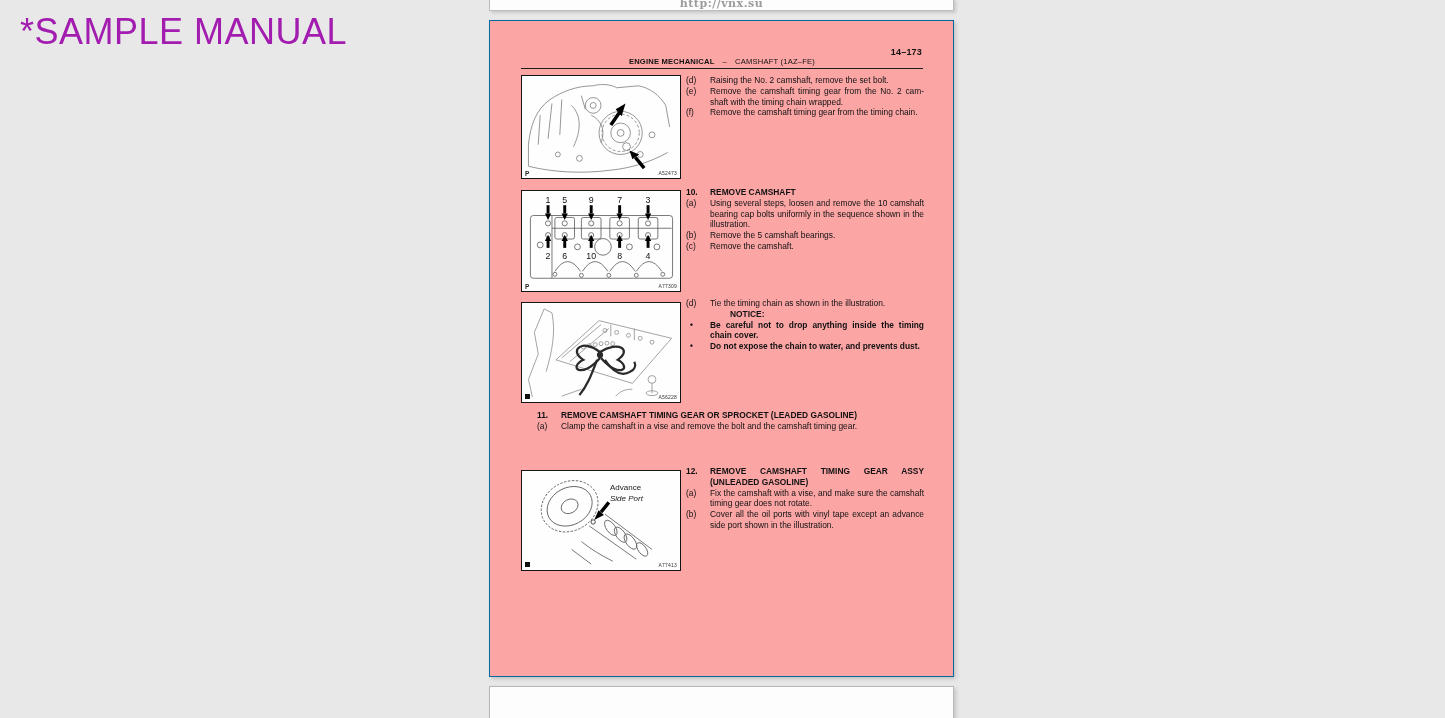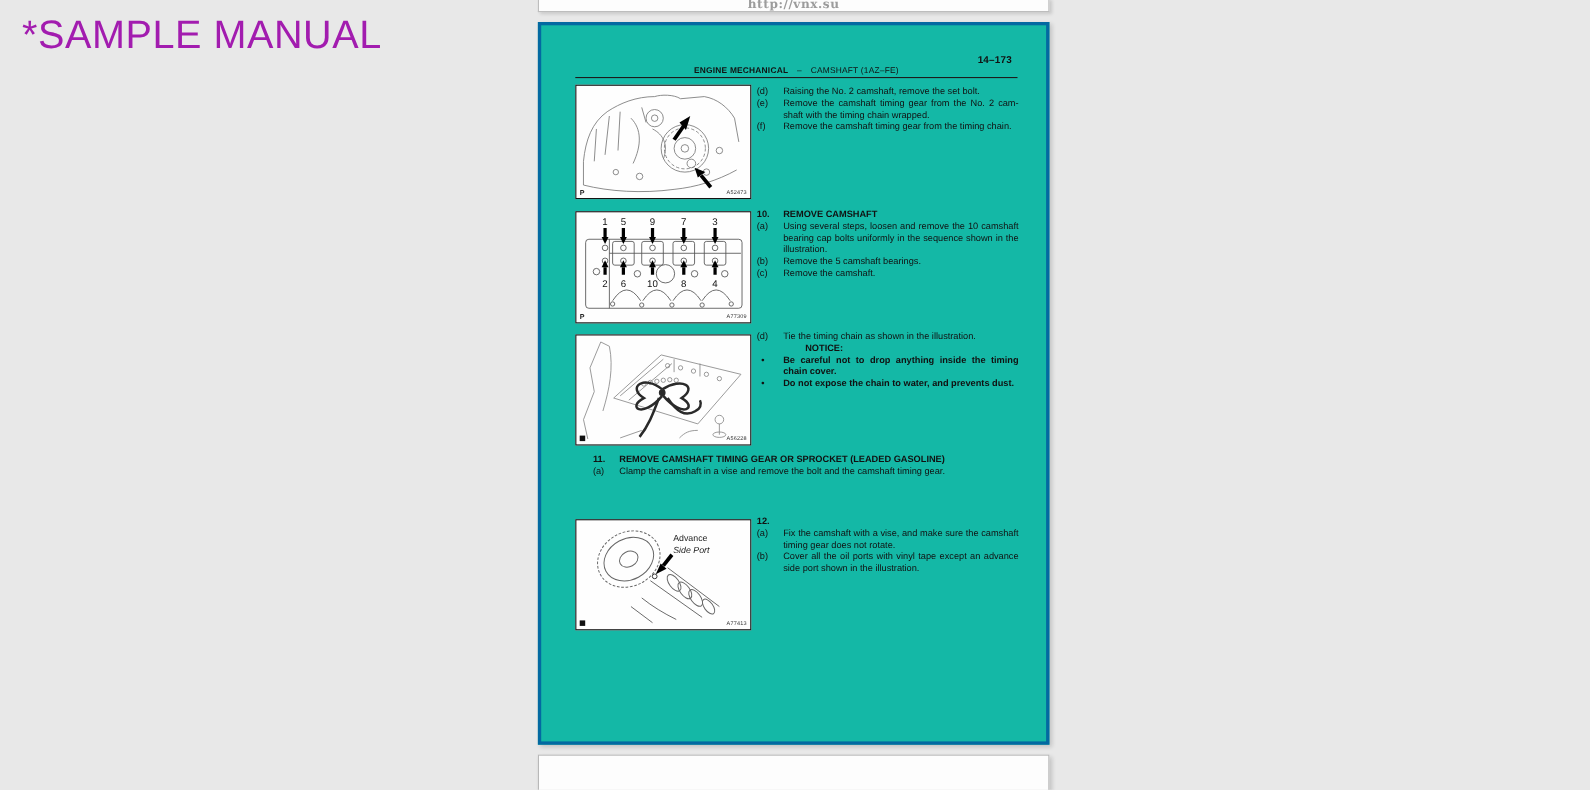--- a/index.html
+++ b/index.html
@@ -24,21 +24,21 @@
     box-shadow:2px 2px 3px rgba(0,0,0,0.14);
   }
   .watermark {
     position:absolute; left:0; top:0; width:100%;
     text-align:center; font-family:"DejaVu Serif", serif;
     font-weight:bold; font-size:11px; line-height:12px; color:#9c9c9c;
     letter-spacing:0.5px;
   }
   .page-main {
     position:absolute; left:489px; top:20px; width:465px; height:657px;
-    background:#14b8a6; border:3px solid #0369a1;
+    background:#fca5a5; border:1px solid #0369a1;
     box-shadow:2px 2px 4px rgba(0,0,0,0.16);
   }
   .page-next {
     position:absolute; left:489px; top:686px; width:465px; height:60px;
     background:#fdfdfd; border:1px solid #b8b8b8;
     box-shadow:2px 2px 4px rgba(0,0,0,0.16);
   }
 
   
   .page-number {
@@ -341,20 +341,21 @@
     </div>
     <div class="step">
       <span class="step-label">(a)</span>
       <div class="step-text" style="text-align:left;">Clamp the camshaft in a vise and remove the bolt and the camshaft timing gear.</div>
     </div>
   </div>
 
   <div class="tcol" style="top:445px;">
     <div class="step">
       <span class="step-label bold">12.</span>
+      <div class="step-text bold">REMOVE CAMSHAFT TIMING GEAR ASSY (UNLEADED GASOLINE)</div>
     </div>
     <div class="step">
       <span class="step-label">(a)</span>
       <div class="step-text">Fix the camshaft with a vise, and make sure the camshaft timing gear does not rotate.</div>
     </div>
     <div class="step">
       <span class="step-label">(b)</span>
       <div class="step-text">Cover all the oil ports with vinyl tape except an advance side port shown in the illustration.</div>
     </div>
   </div>

